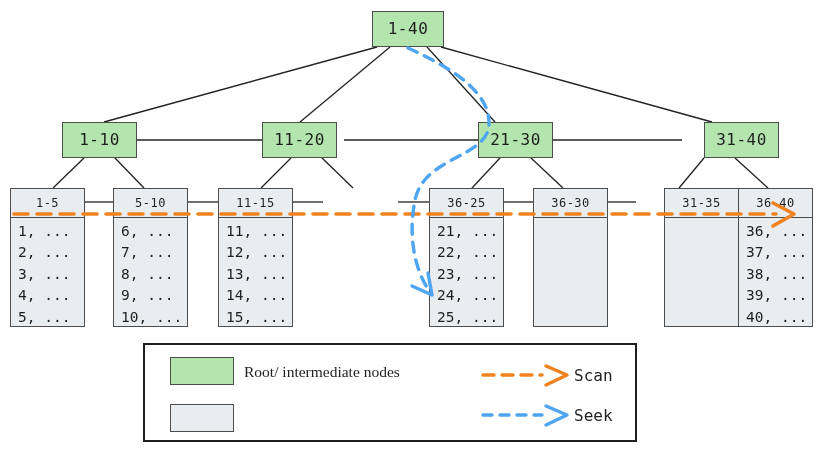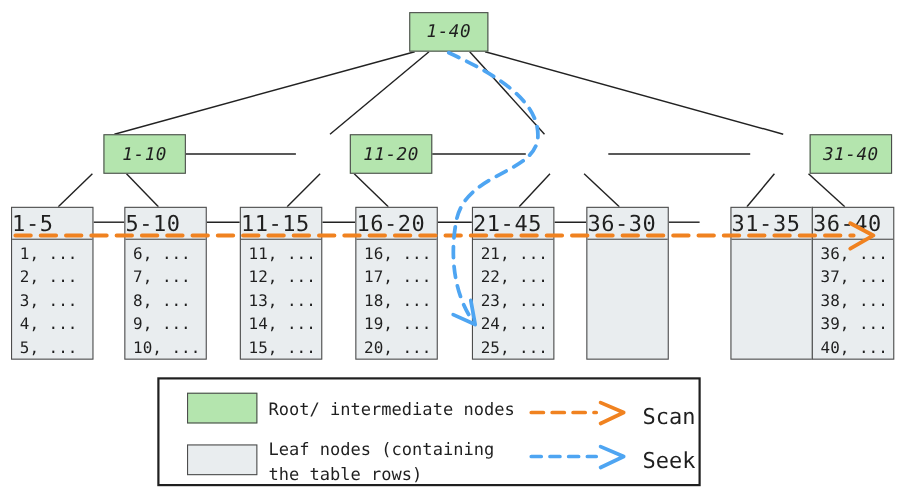--- a/index.html
+++ b/index.html
@@ -7,54 +7,54 @@
     position:relative;width:822px;height:452px;background:#ffffff;overflow:hidden;
     font-family:"DejaVu Sans Mono",monospace;color:#1f1f1f;
   }
   svg.layer{position:absolute;left:0;top:0;pointer-events:none;}
   #edges{z-index:1;}
   #arrows{z-index:3;}
 
   .node{
     position:absolute;box-sizing:border-box;z-index:2;
     border:1.6px solid #4d4d4d;text-align:center;
-    font-size:16px;letter-spacing:.5px;font-style:italic;
+    font-size:16px;letter-spacing:.5px;
   }
   .green{background:#b4e5ae;}
-  .inter{top:122px;width:75px;height:36px;line-height:33px;margin-left:32px;}
+  .inter{top:122px;width:75px;height:36px;line-height:33px;}
   .rootn{left:372px;top:11px;width:72px;height:36px;line-height:33px;}
 
   .leaf{
     position:absolute;top:188px;width:75px;height:139px;box-sizing:border-box;
     background:#e9edef;border:1.6px solid #4d4d4d;z-index:2;
   }
   .leaf-header{
-    height:28px;line-height:28px;font-size:20px;
+    height:28px;line-height:28px;text-align:center;font-size:12px;
     border-bottom:1.5px solid #4d4d4d;letter-spacing:.5px;
   }
   .leaf-body{padding:3px 0 0 7px;}
   .leaf-row{font-size:14.5px;line-height:21.4px;white-space:pre;}
 
   .legend{
     position:absolute;left:143px;top:343px;width:494px;height:99px;box-sizing:border-box;
     background:#ffffff;border:2px solid #1f1f1f;z-index:2;
   }
   .swatch{
     position:absolute;left:25px;width:64px;height:28px;box-sizing:border-box;
     border:1.5px solid #4d4d4d;
   }
   .sw-green{top:12px;background:#b4e5ae;}
   .sw-gray{top:59px;background:#e9edef;}
   .leg-text{position:absolute;left:99px;font-size:15.5px;line-height:22px;}
-  .leg-root{top:16px;}
+  .leg-root{top:16px;font-family:Liberation Serif, serif;}
   .leg-leaf{top:53px;}
   .leg-arrow{position:absolute;left:335px;}
   .leg-arrow-scan{top:17px;}
   .leg-arrow-seek{top:57px;}
-  .leg-side{position:absolute;left:439px;font-size:20px;}
+  .leg-side{position:absolute;left:429px;font-size:16px;}
   .leg-scan-label{top:21px;}
   .leg-seek-label{top:61px;}
 </style>
 </head>
 <body>
 
 <div class="stage">
 
   <svg id="edges" class="layer" width="822" height="452" viewBox="0 0 822 452">
     <g stroke="#222222" stroke-width="1.3">
@@ -83,21 +83,22 @@
       <line x1="398" y1="202" x2="429" y2="202"></line>
       <line x1="504" y1="202" x2="533" y2="202"></line>
       <line x1="608" y1="202" x2="636" y2="202"></line>
       <line x1="711" y1="202" x2="738" y2="202"></line>
     </g>
   </svg>
 
   <div class="node green rootn">1-40</div>
 
   <div class="node green inter" style="left:62px">1-10</div>
-  <div class="node green inter" style="left:286px">11-20</div>
+  <div class="node green inter" style="left:262px">11-20</div>
+  <div class="node green inter" style="left:478px">21-30</div>
   <div class="node green inter" style="left:704px">31-40</div>
 
   <div class="leaf" style="left:10px">
     <div class="leaf-header">1-5</div>
     <div class="leaf-body">
       <div class="leaf-row">1, ...</div>
       <div class="leaf-row">2, ...</div>
       <div class="leaf-row">3, ...</div>
       <div class="leaf-row">4, ...</div>
       <div class="leaf-row">5, ...</div>
@@ -116,32 +117,22 @@
   <div class="leaf" style="left:218px">
     <div class="leaf-header">11-15</div>
     <div class="leaf-body">
       <div class="leaf-row">11, ...</div>
       <div class="leaf-row">12, ...</div>
       <div class="leaf-row">13, ...</div>
       <div class="leaf-row">14, ...</div>
       <div class="leaf-row">15, ...</div>
     </div>
   </div>
-  <div class="leaf" style="left:323px">
-    <div class="leaf-header">16-20</div>
-    <div class="leaf-body">
-      <div class="leaf-row">16, ...</div>
-      <div class="leaf-row">17, ...</div>
-      <div class="leaf-row">18, ...</div>
-      <div class="leaf-row">19, ...</div>
-      <div class="leaf-row">20, ...</div>
-    </div>
-  </div>
   <div class="leaf" style="left:429px">
-    <div class="leaf-header">21-45</div>
+    <div class="leaf-header">36-25</div>
     <div class="leaf-body">
       <div class="leaf-row">21, ...</div>
       <div class="leaf-row">22, ...</div>
       <div class="leaf-row">23, ...</div>
       <div class="leaf-row">24, ...</div>
       <div class="leaf-row">25, ...</div>
     </div>
   </div>
   <div class="leaf" style="left:533px">
     <div class="leaf-header">36-30</div>
@@ -169,24 +160,20 @@
       <path d="M 408 48 C 452 68, 490 92, 489 124 C 488 158, 424 156, 415 200 C 409 230, 412 264, 428 289" stroke-dasharray="10 8"></path>
       <polyline points="412,286 432,295 428,273"></polyline>
     </g>
   </svg>
 
   <div class="legend">
     <div class="swatch sw-green"></div>
     <div class="leg-text leg-root">Root/ intermediate nodes</div>
 
     <div class="swatch sw-gray"></div>
-    <div class="leg-text leg-leaf">
-      <div>Leaf nodes (containing</div>
-      <div>the table rows)</div>
-    </div>
 
     <svg class="leg-arrow leg-arrow-scan" width="92" height="26" viewBox="0 0 92 26">
       <g fill="none" stroke="#f08220" stroke-width="3.4" stroke-linecap="round" stroke-linejoin="round">
         <line x1="3" y1="13" x2="62" y2="13" stroke-dasharray="11 8"></line>
         <polyline points="66,4 87,13 66,23"></polyline>
       </g>
     </svg>
     <div class="leg-side leg-scan-label">Scan</div>
 
     <svg class="leg-arrow leg-arrow-seek" width="92" height="26" viewBox="0 0 92 26">

